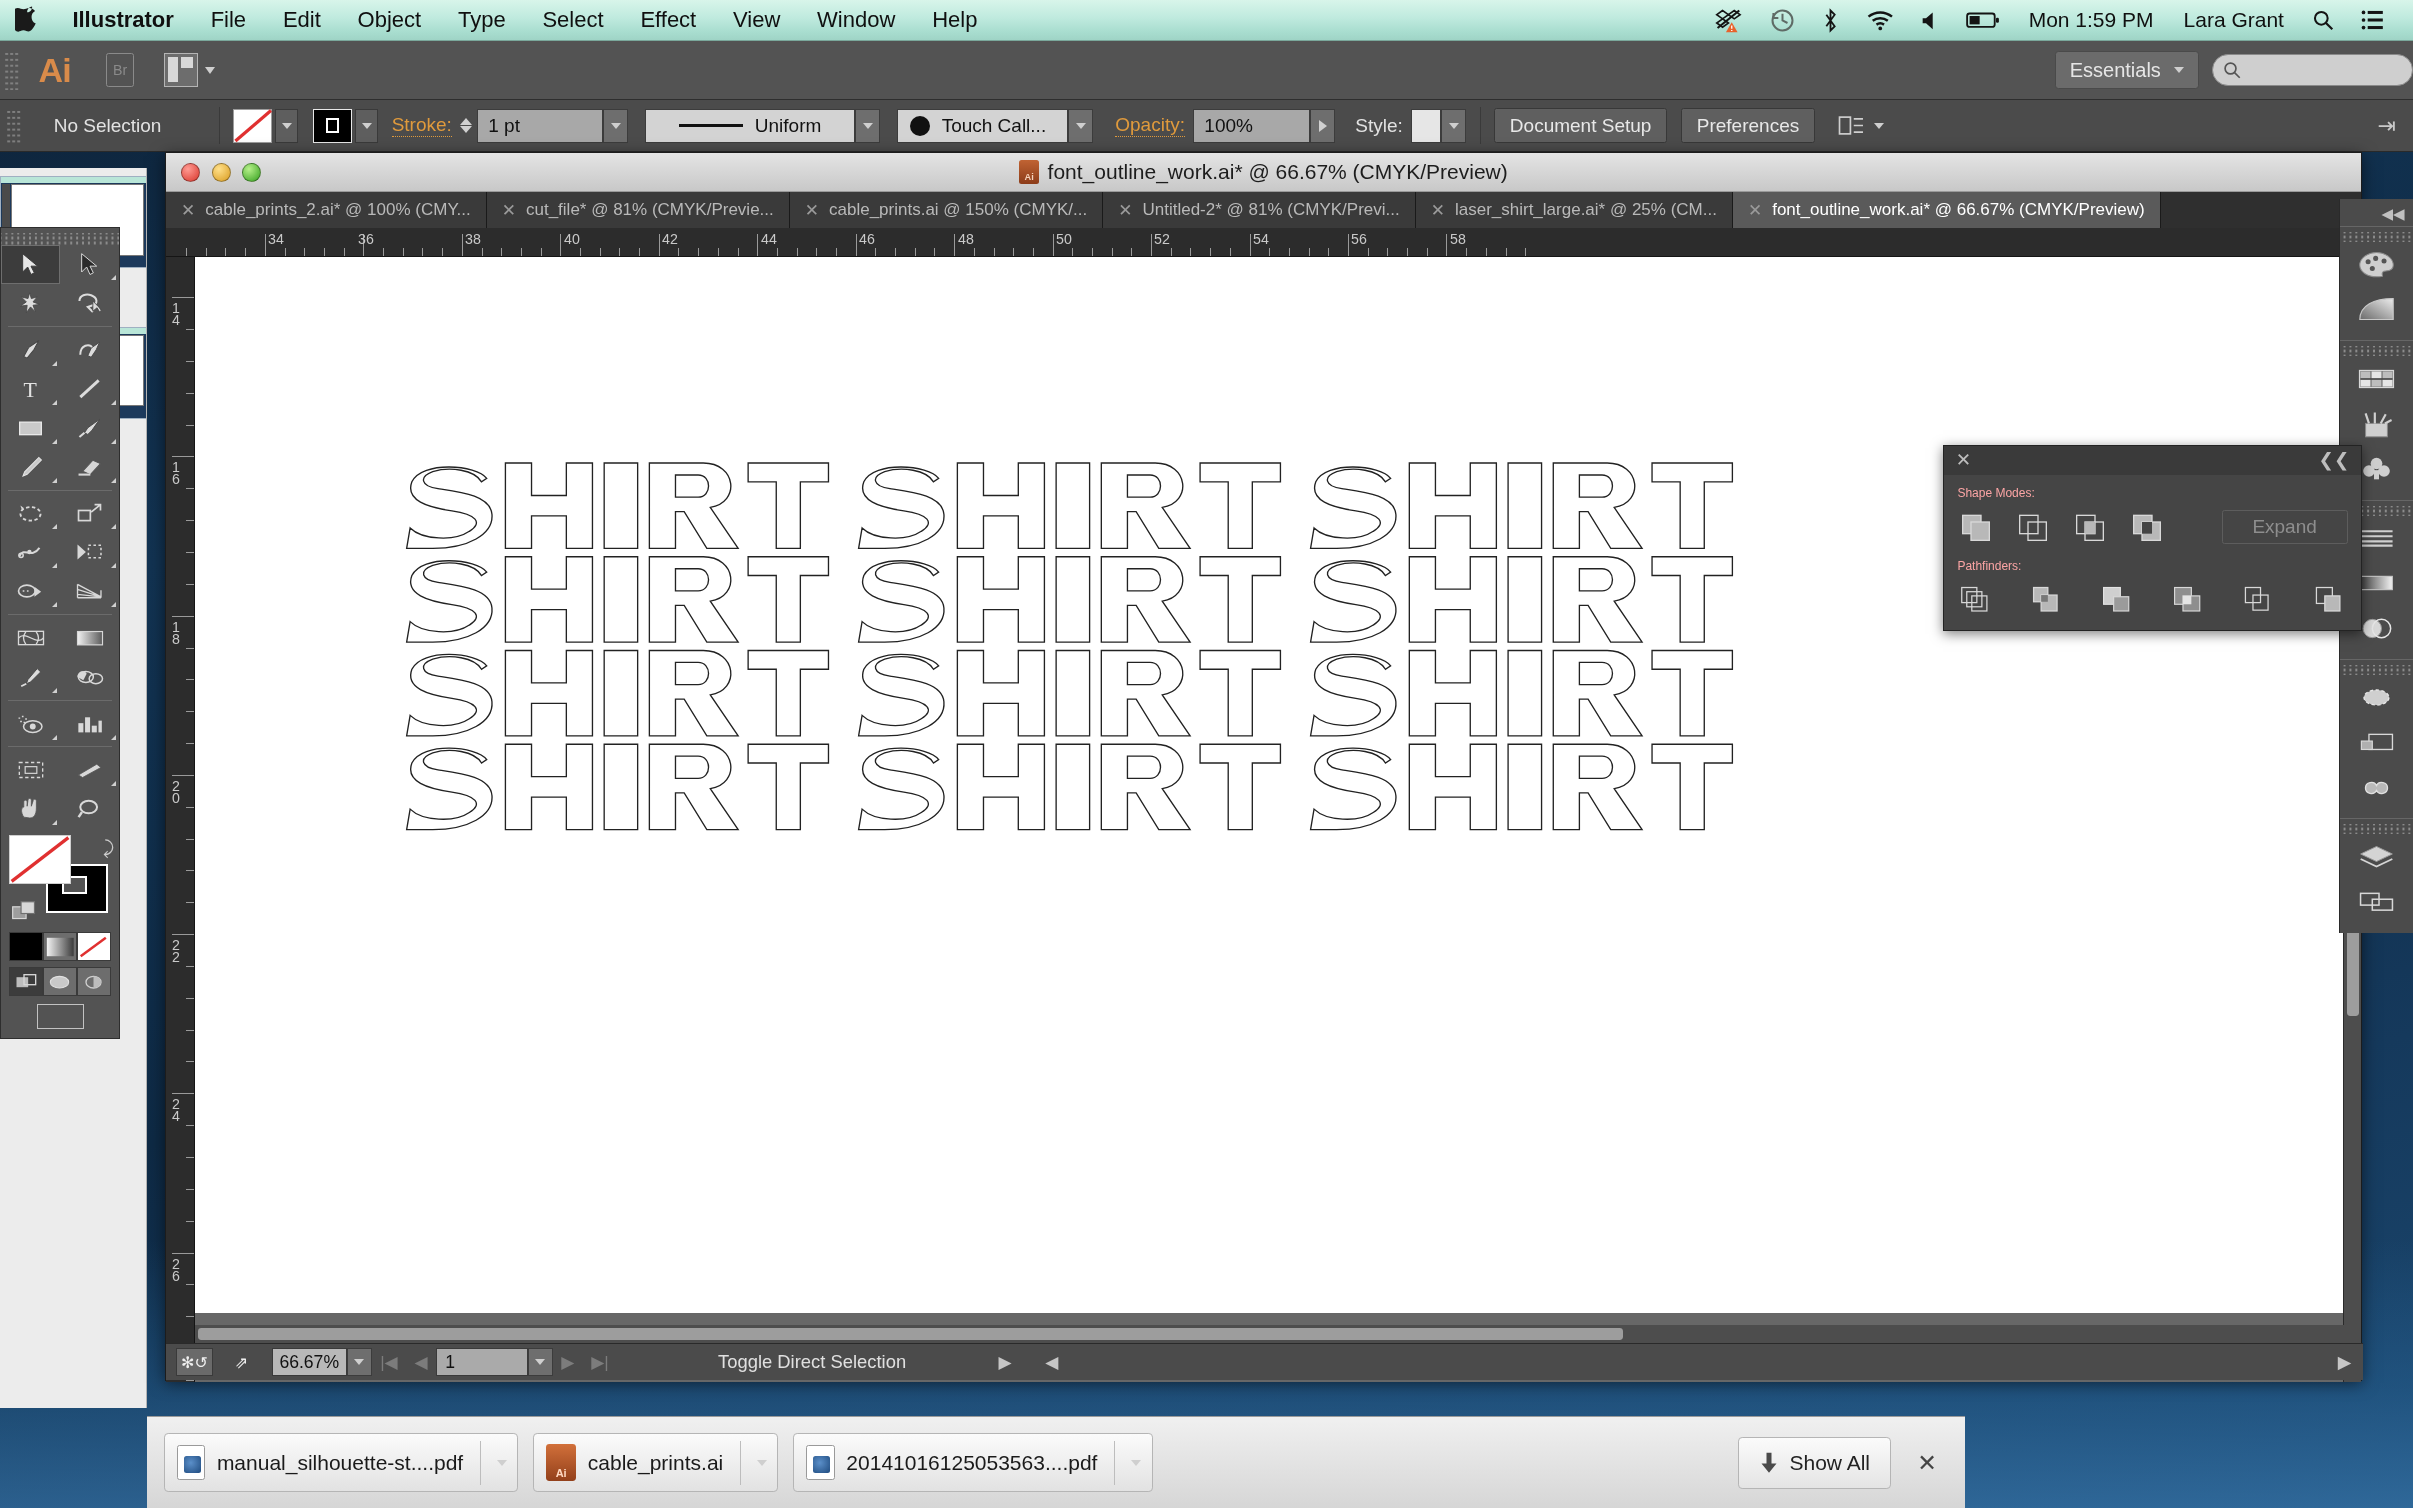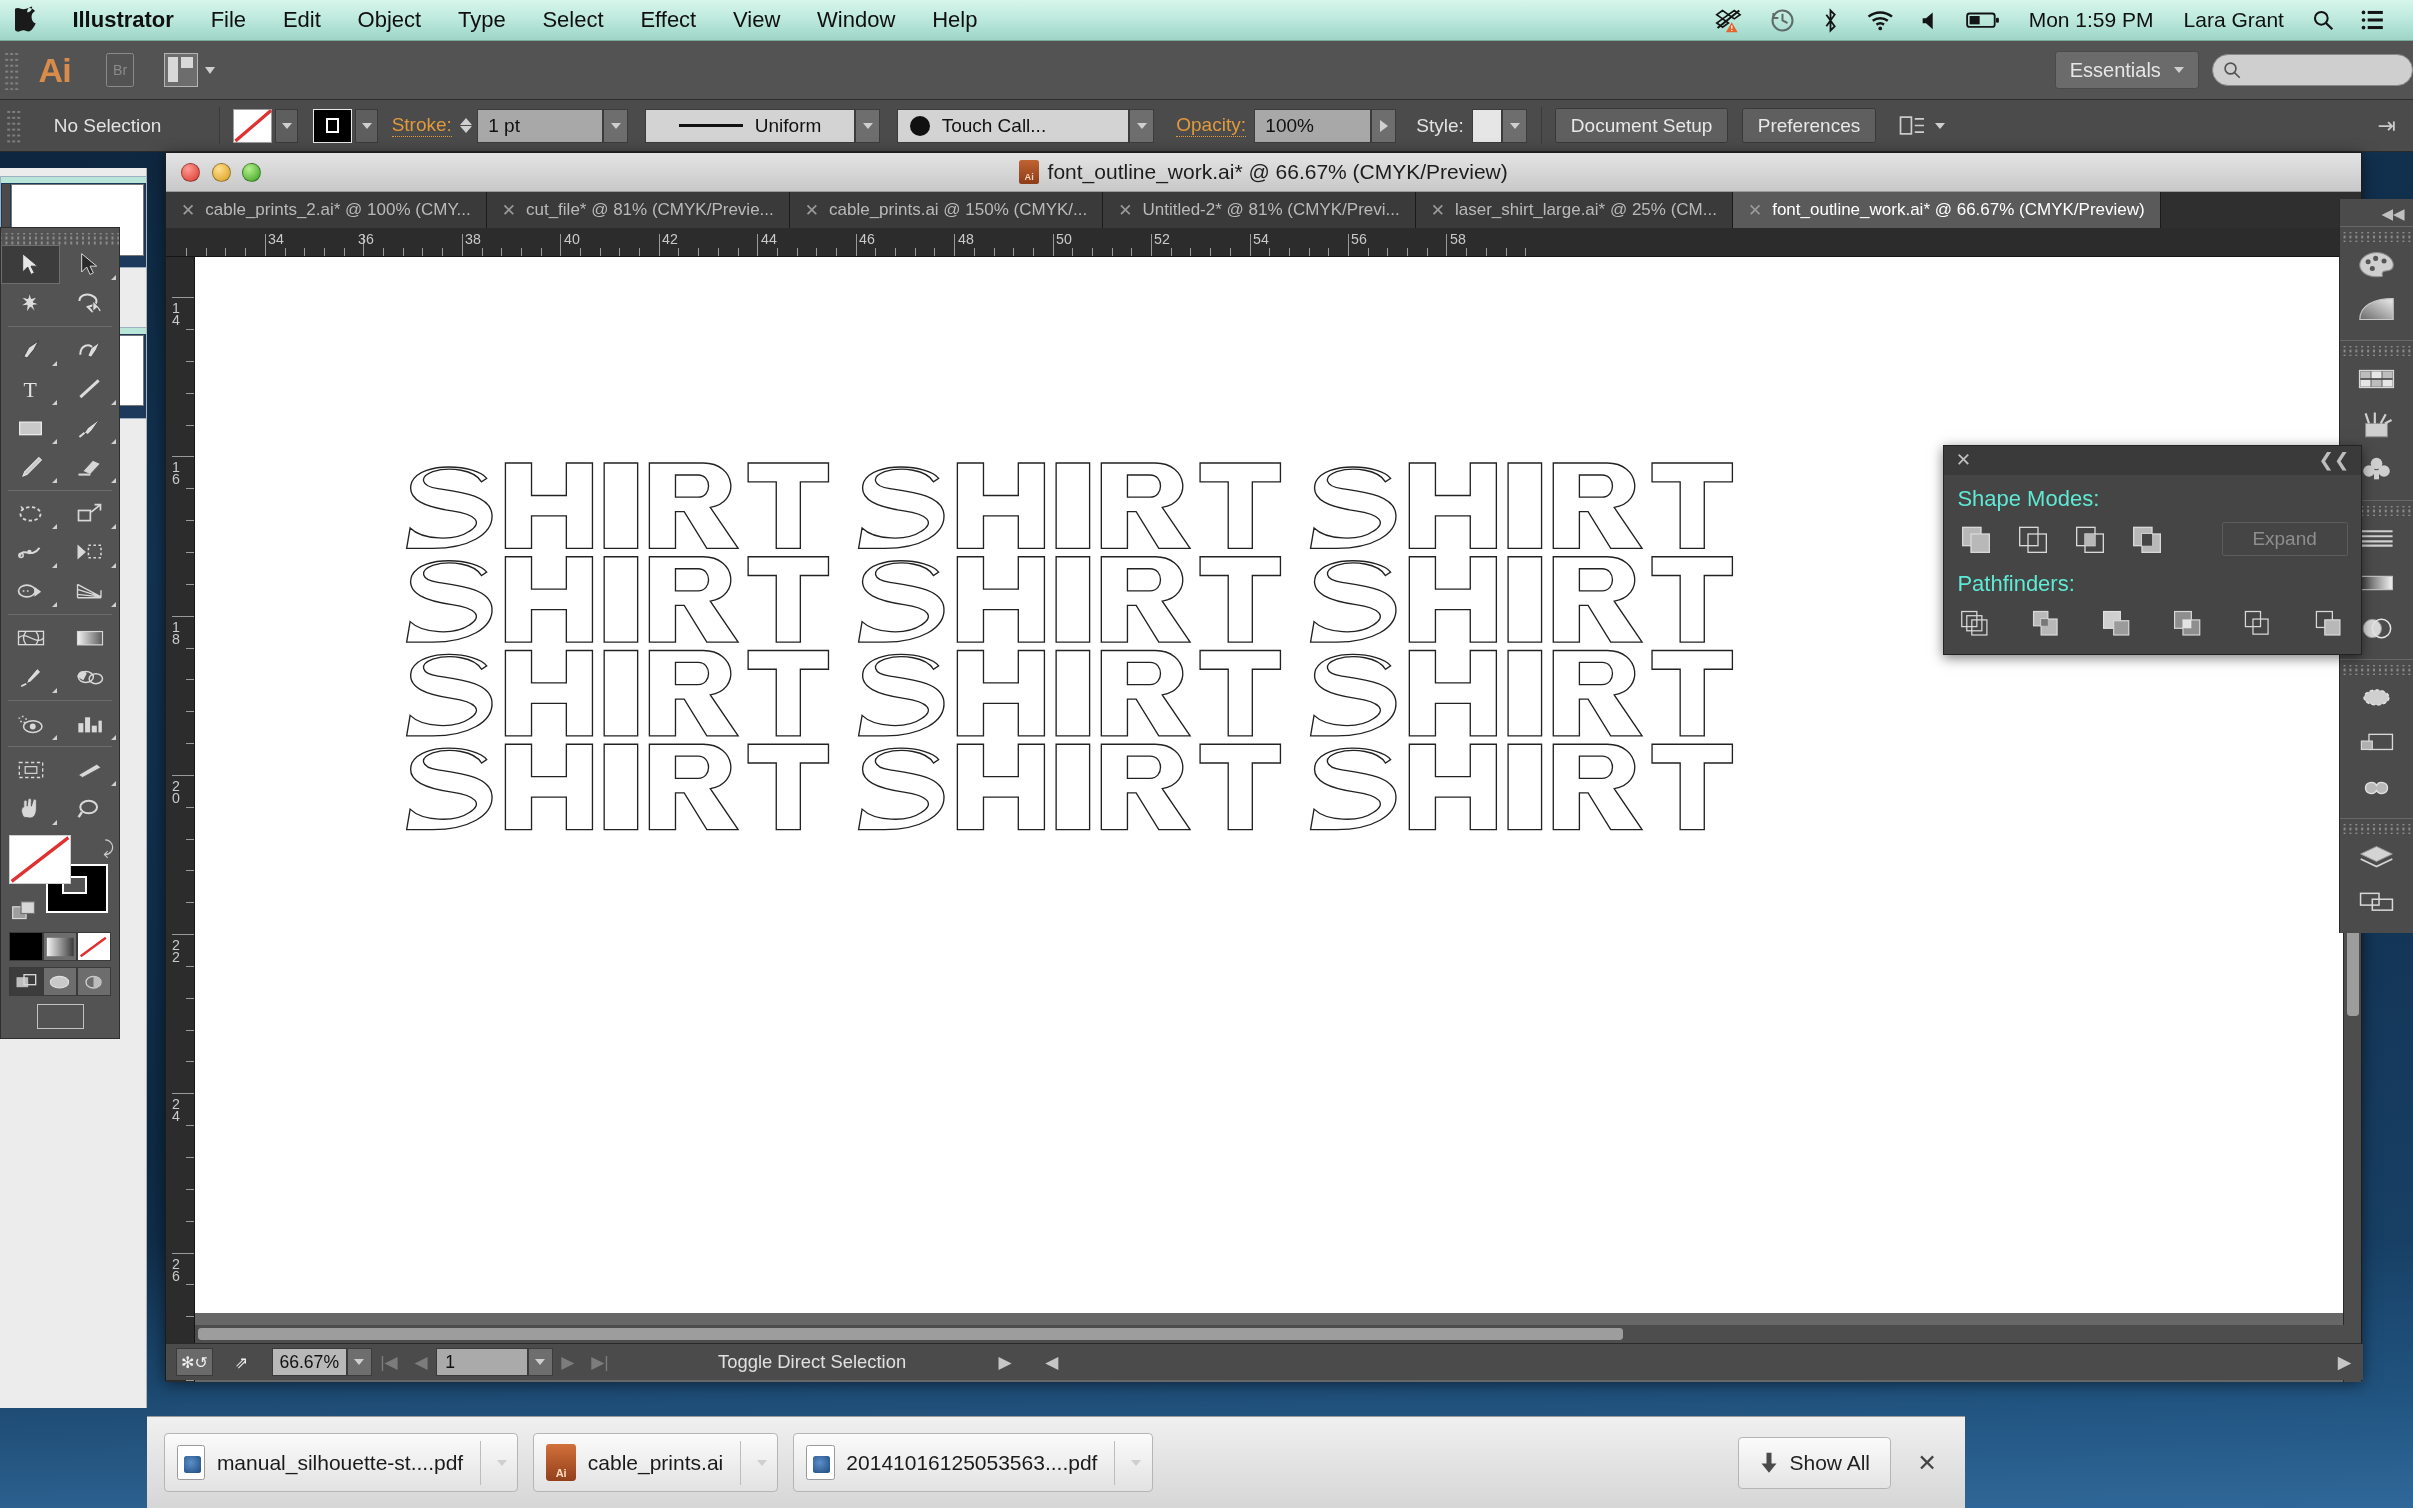--- a/index.html
+++ b/index.html
@@ -174,21 +174,21 @@
   .pf-panel{position:absolute;top:404px;left:1943px;width:419px;background:#454545;
     border:0.8px solid #232323;z-index:50;box-shadow:0 2.5px 11.7px rgba(0,0,0,.5);}
   .pf-bar{height:28.5px;background:#3a3a3a;display:flex;align-items:center;
     justify-content:space-between;padding:0 11.7px;color:#bdbdbd;font-size:18.4px;}
   .pf-tabs{height:37px;background:#353535;display:flex;align-items:stretch;}
   .pf-tab{display:flex;align-items:center;padding:0 17px;font-size:19px;color:#c4c4c4;
     border-right:0.8px solid #2a2a2a;}
   .pf-tab.active{background:#454545;color:#fff;}
   .pf-menu{margin-left:auto;display:flex;align-items:center;gap:5px;padding:0 11.7px;color:#c4c4c4;}
   .pf-body{padding:11.7px 13.4px 15px;}
-  .pf-label{color:#5eead4;font-size:22px;margin-bottom:10px;}
+  .pf-label{color:#fca5a5;font-size:12px;margin-bottom:10px;}
   .pf-row{display:flex;align-items:center;gap:20px;margin-bottom:15px;}
   .pf-btn{width:37px;height:32px;display:flex;align-items:center;justify-content:center;}
   .pf-expand{margin-left:auto;width:126px;height:34px;border:0.8px solid #5d5d5d;color:#8e8e8e;
     font-size:19px;display:flex;align-items:center;justify-content:center;border-radius:2.5px;}
   .pf-row2{display:flex;align-items:center;justify-content:space-between;}
 
   
   .rdock{position:absolute;top:158px;right:0;width:74px;background:#4b4b4b;
     border-left:0.8px solid #2a2a2a;z-index:35;padding-top:3.4px;}
   .rd-collapse{height:23.5px;display:flex;align-items:center;justify-content:flex-end;
@@ -316,21 +316,21 @@
       <div class="drop-btn">
           <span class="caret sm"></span>
         </div>
       <div class="wide-fld" style="margin-left:17px;width:210px;">
         <span class="uni-line"></span>
         <span>Uniform</span>
       </div>
       <div class="drop-btn">
           <span class="caret sm"></span>
         </div>
-      <div class="wide-fld" style="margin-left:17px;width:232px;justify-content:flex-start;">
+      <div class="wide-fld" style="margin-left:17px;width:171px;justify-content:flex-start;">
         <span class="brush-dot"></span>
         <span>Touch Call...</span>
       </div>
       <div class="drop-btn">
           <span class="caret sm"></span>
         </div>
       <div class="lbl-orange" style="margin-left:22px;">Opacity:</div>
       <div class="fld" style="width:117px;margin-left:8.4px;">100%</div>
       <div class="drop-btn">
         <span style="width:0;height:0;border-top:6.7px solid transparent;border-bottom:6.7px solid transparent;border-left:8.4px solid #d0d0d0;"></span>

